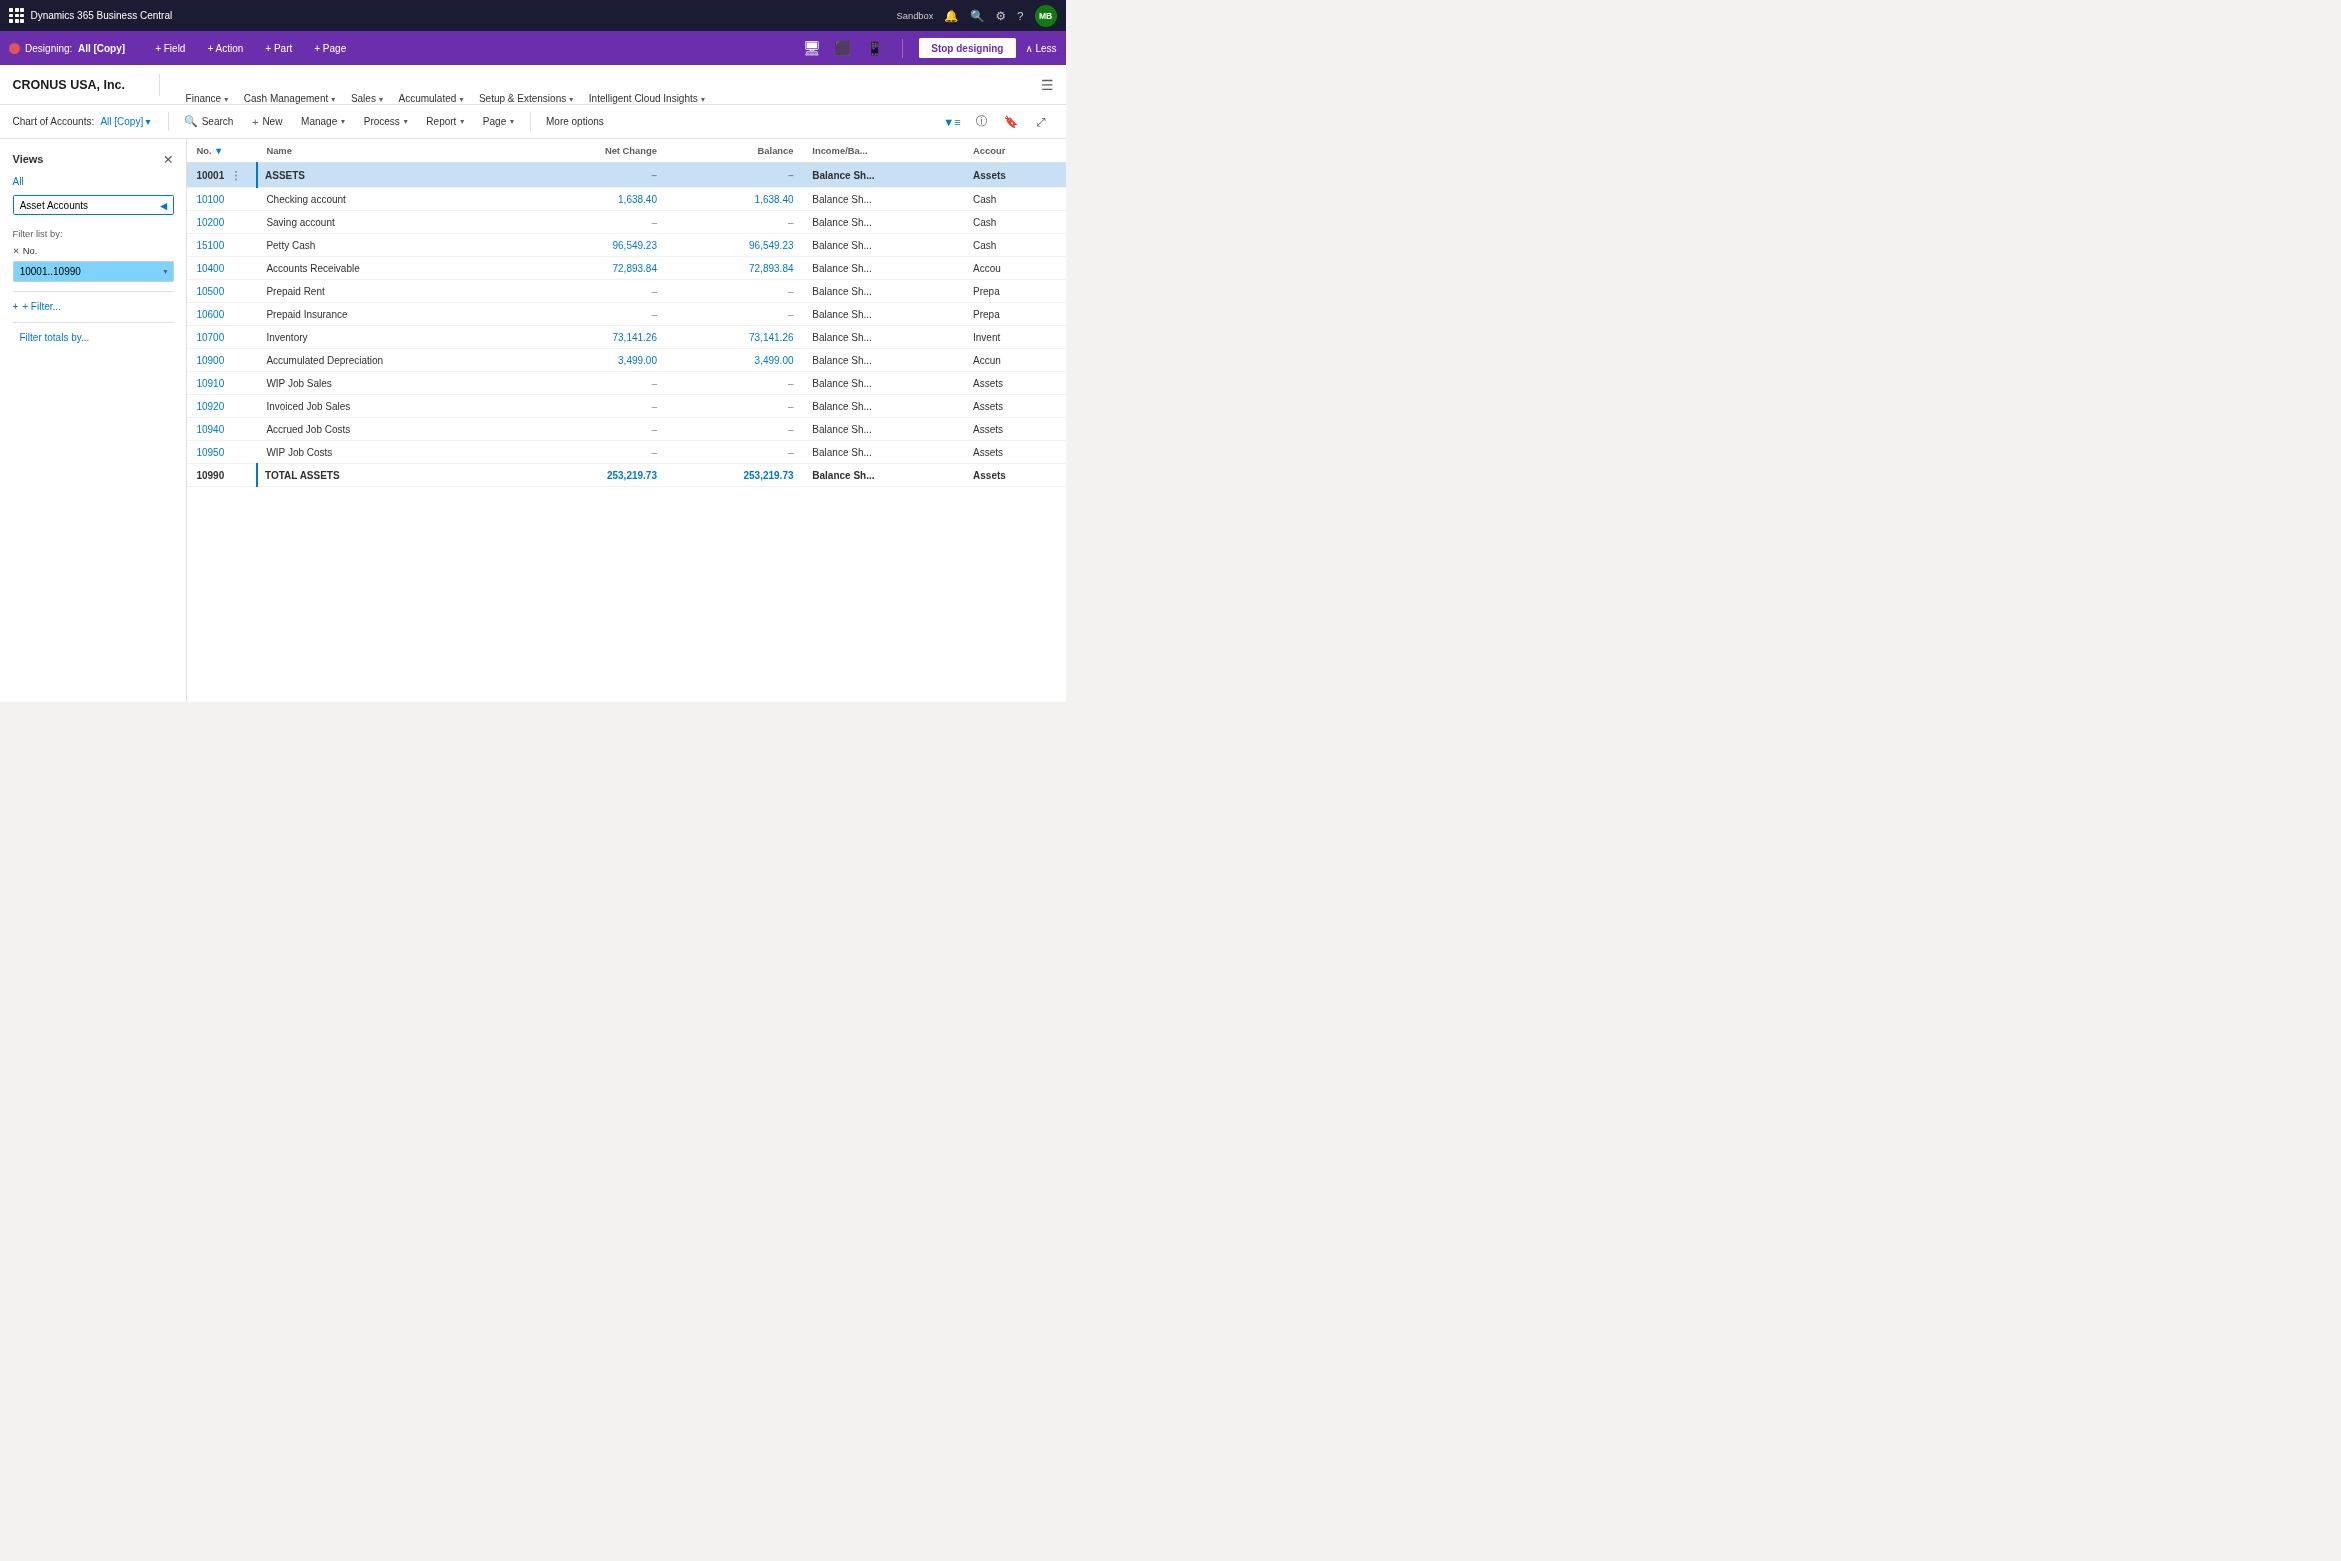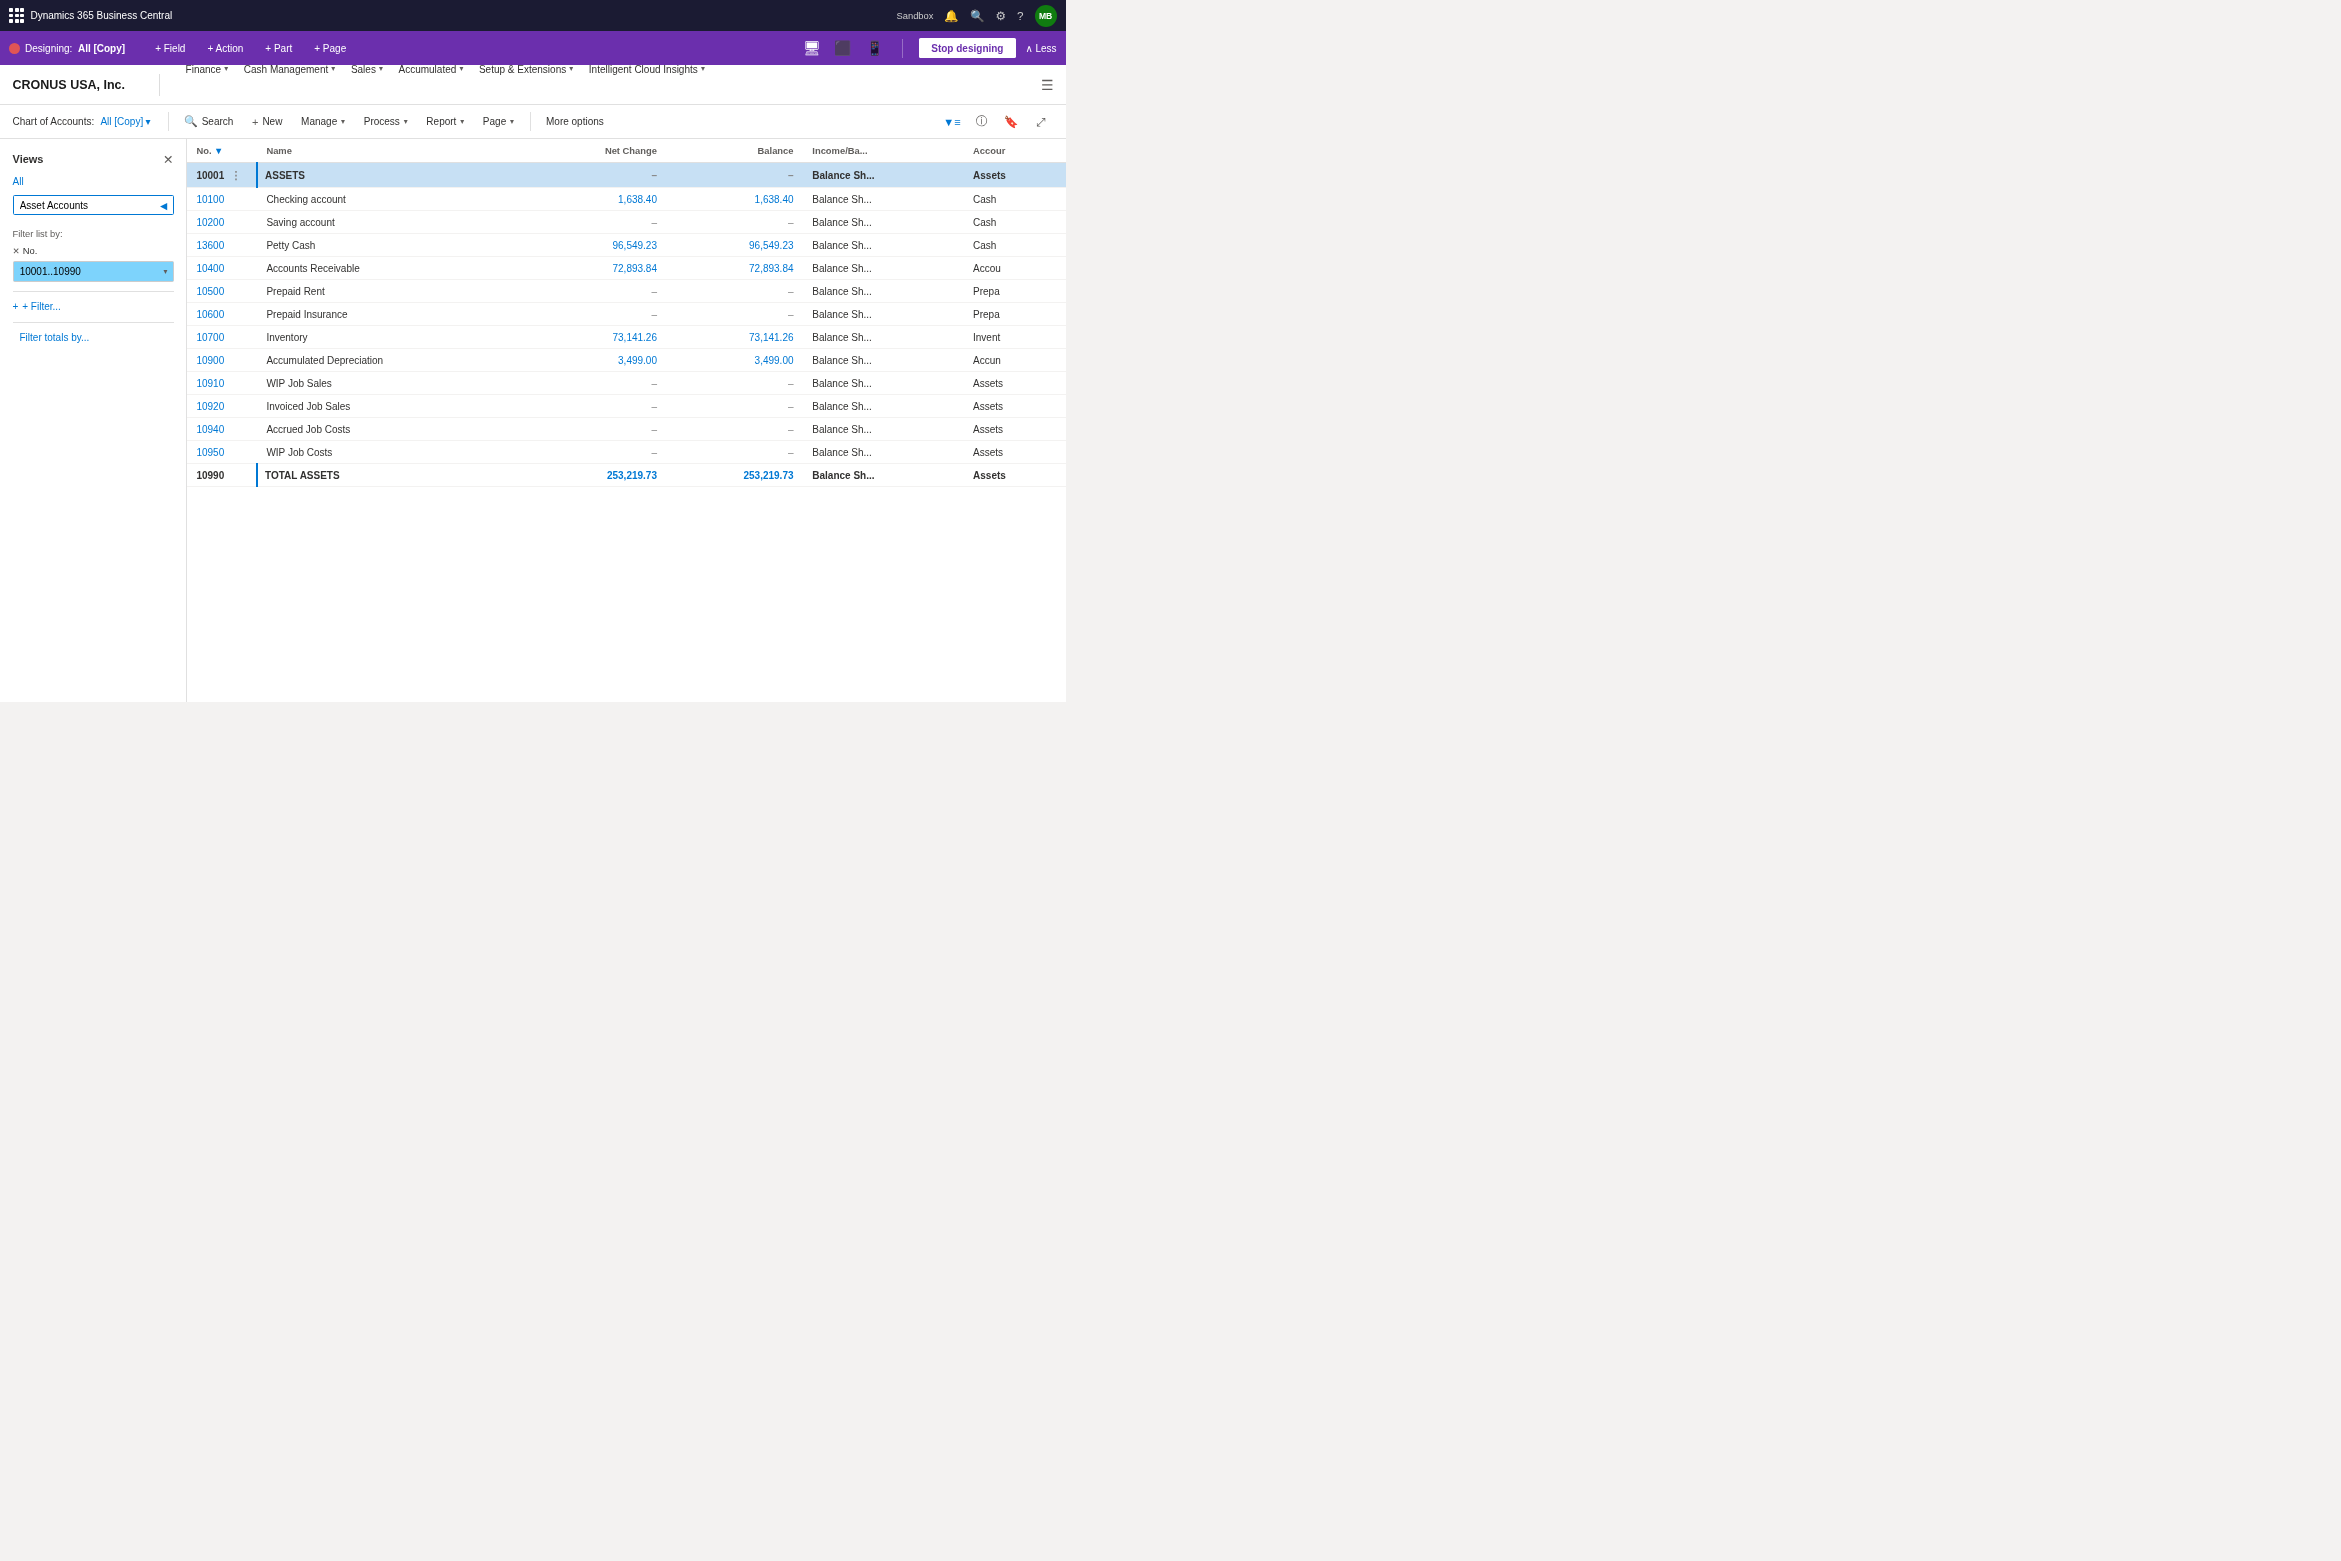--- a/index.html
+++ b/index.html
@@ -138,21 +138,21 @@
       margin-right: 15.6px;
       white-space: nowrap;
     }
     .menu-divider { width: 0.8px; background: #ddd; height: 22px; margin: 0 6.2px; }
     .menu-nav { display: flex; align-items: center; gap: 0; }
     .menu-item {
       font-size: 10px;
       color: #323130;
       padding: 0 7.8px;
       height: 41px;
-      display: flex; align-items: flex-start; gap: 3.1px;
+      display: flex; align-items: flex-end; gap: 3.1px;
       cursor: pointer;
       border-bottom: 1.6px solid transparent;
       white-space: nowrap;
     }
     .chevron-sm { font-size: 7.8px; color: #605e5c; }
     .menu-bar-right {
       margin-left: auto;
       display: flex; align-items: center; gap: 6.2px;
     }
     .hamburger { font-size: 14px; color: #605e5c; cursor: pointer; }
@@ -523,21 +523,21 @@
               <span>10200</span>
             </td>
             <td>Saving account</td>
             <td class="right"><span class="dash">–</span></td>
             <td class="right"><span class="dash">–</span></td>
             <td>Balance Sh...</td>
             <td>Cash</td>
           </tr>
           <tr>
             <td class="link" style="display: flex; align-items: center; gap: 3.1px;">
-              <span>13600</span>
+              <span>15100</span>
             </td>
             <td>Petty Cash</td>
             <td class="right" style="color: rgb(0, 120, 212);">96,549.23</td>
             <td class="right" style="color: rgb(0, 120, 212);">96,549.23</td>
             <td>Balance Sh...</td>
             <td>Cash</td>
           </tr>
           <tr>
             <td class="link" style="display: flex; align-items: center; gap: 3.1px;">
               <span>10400</span>

